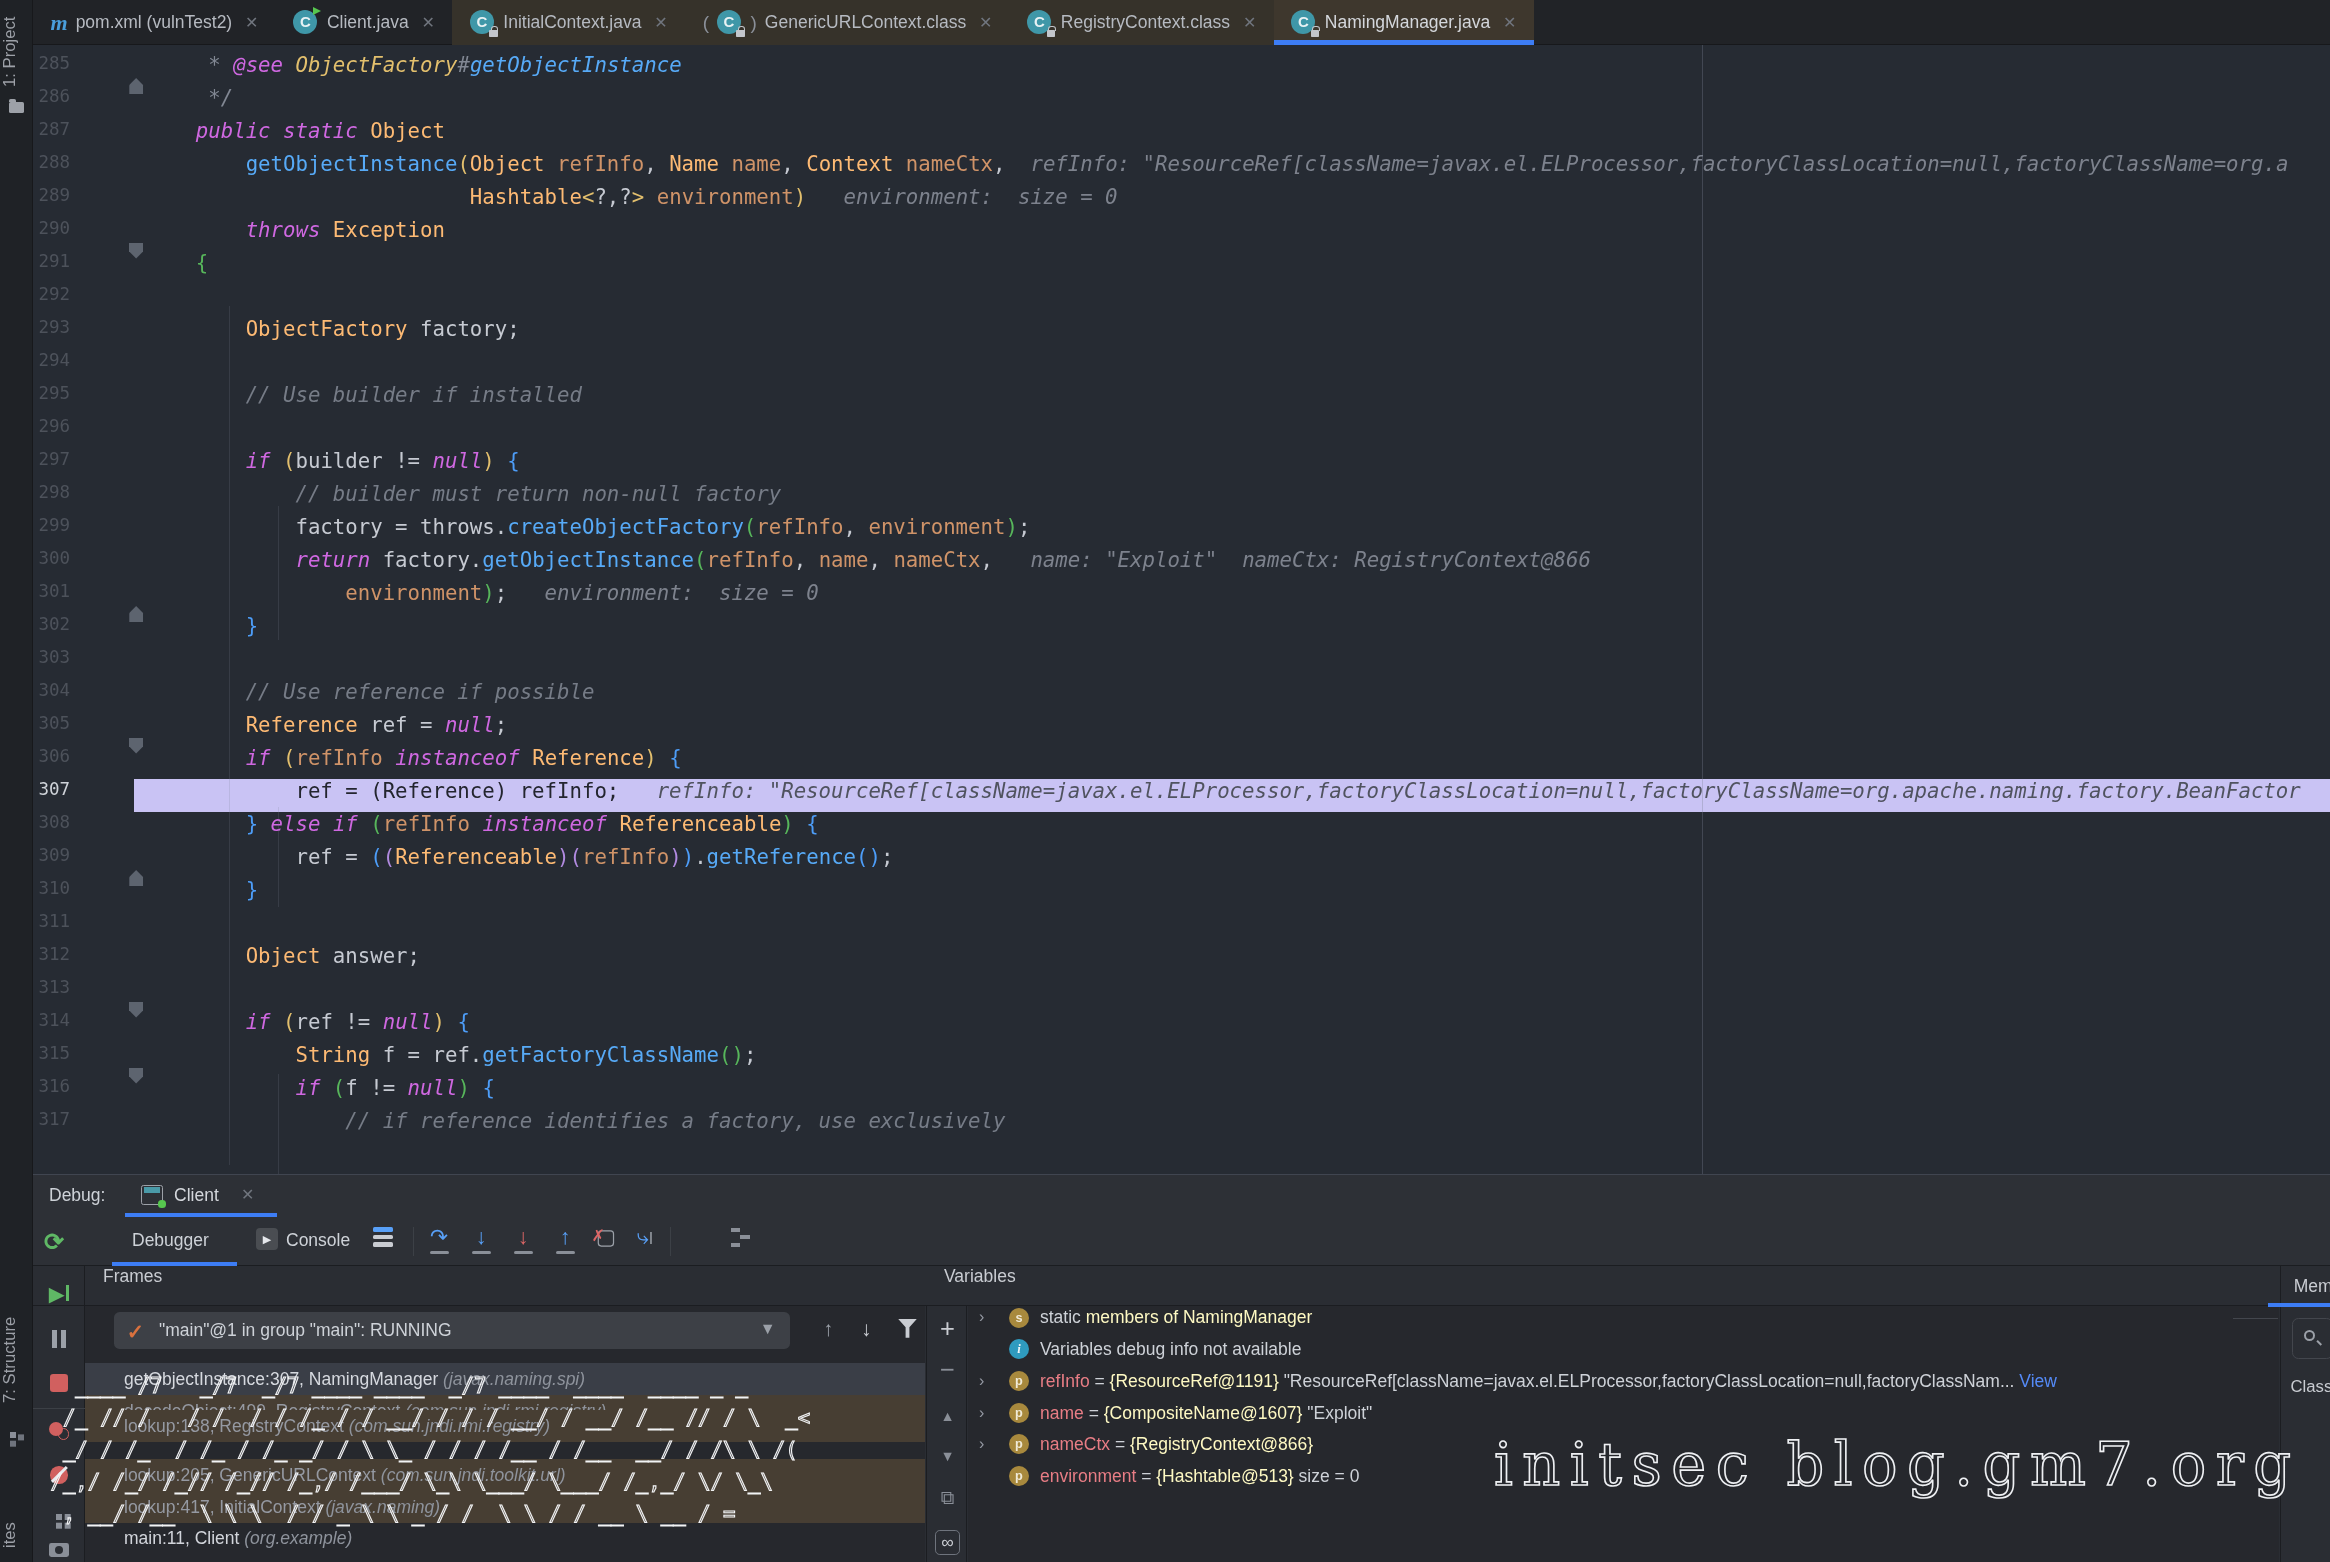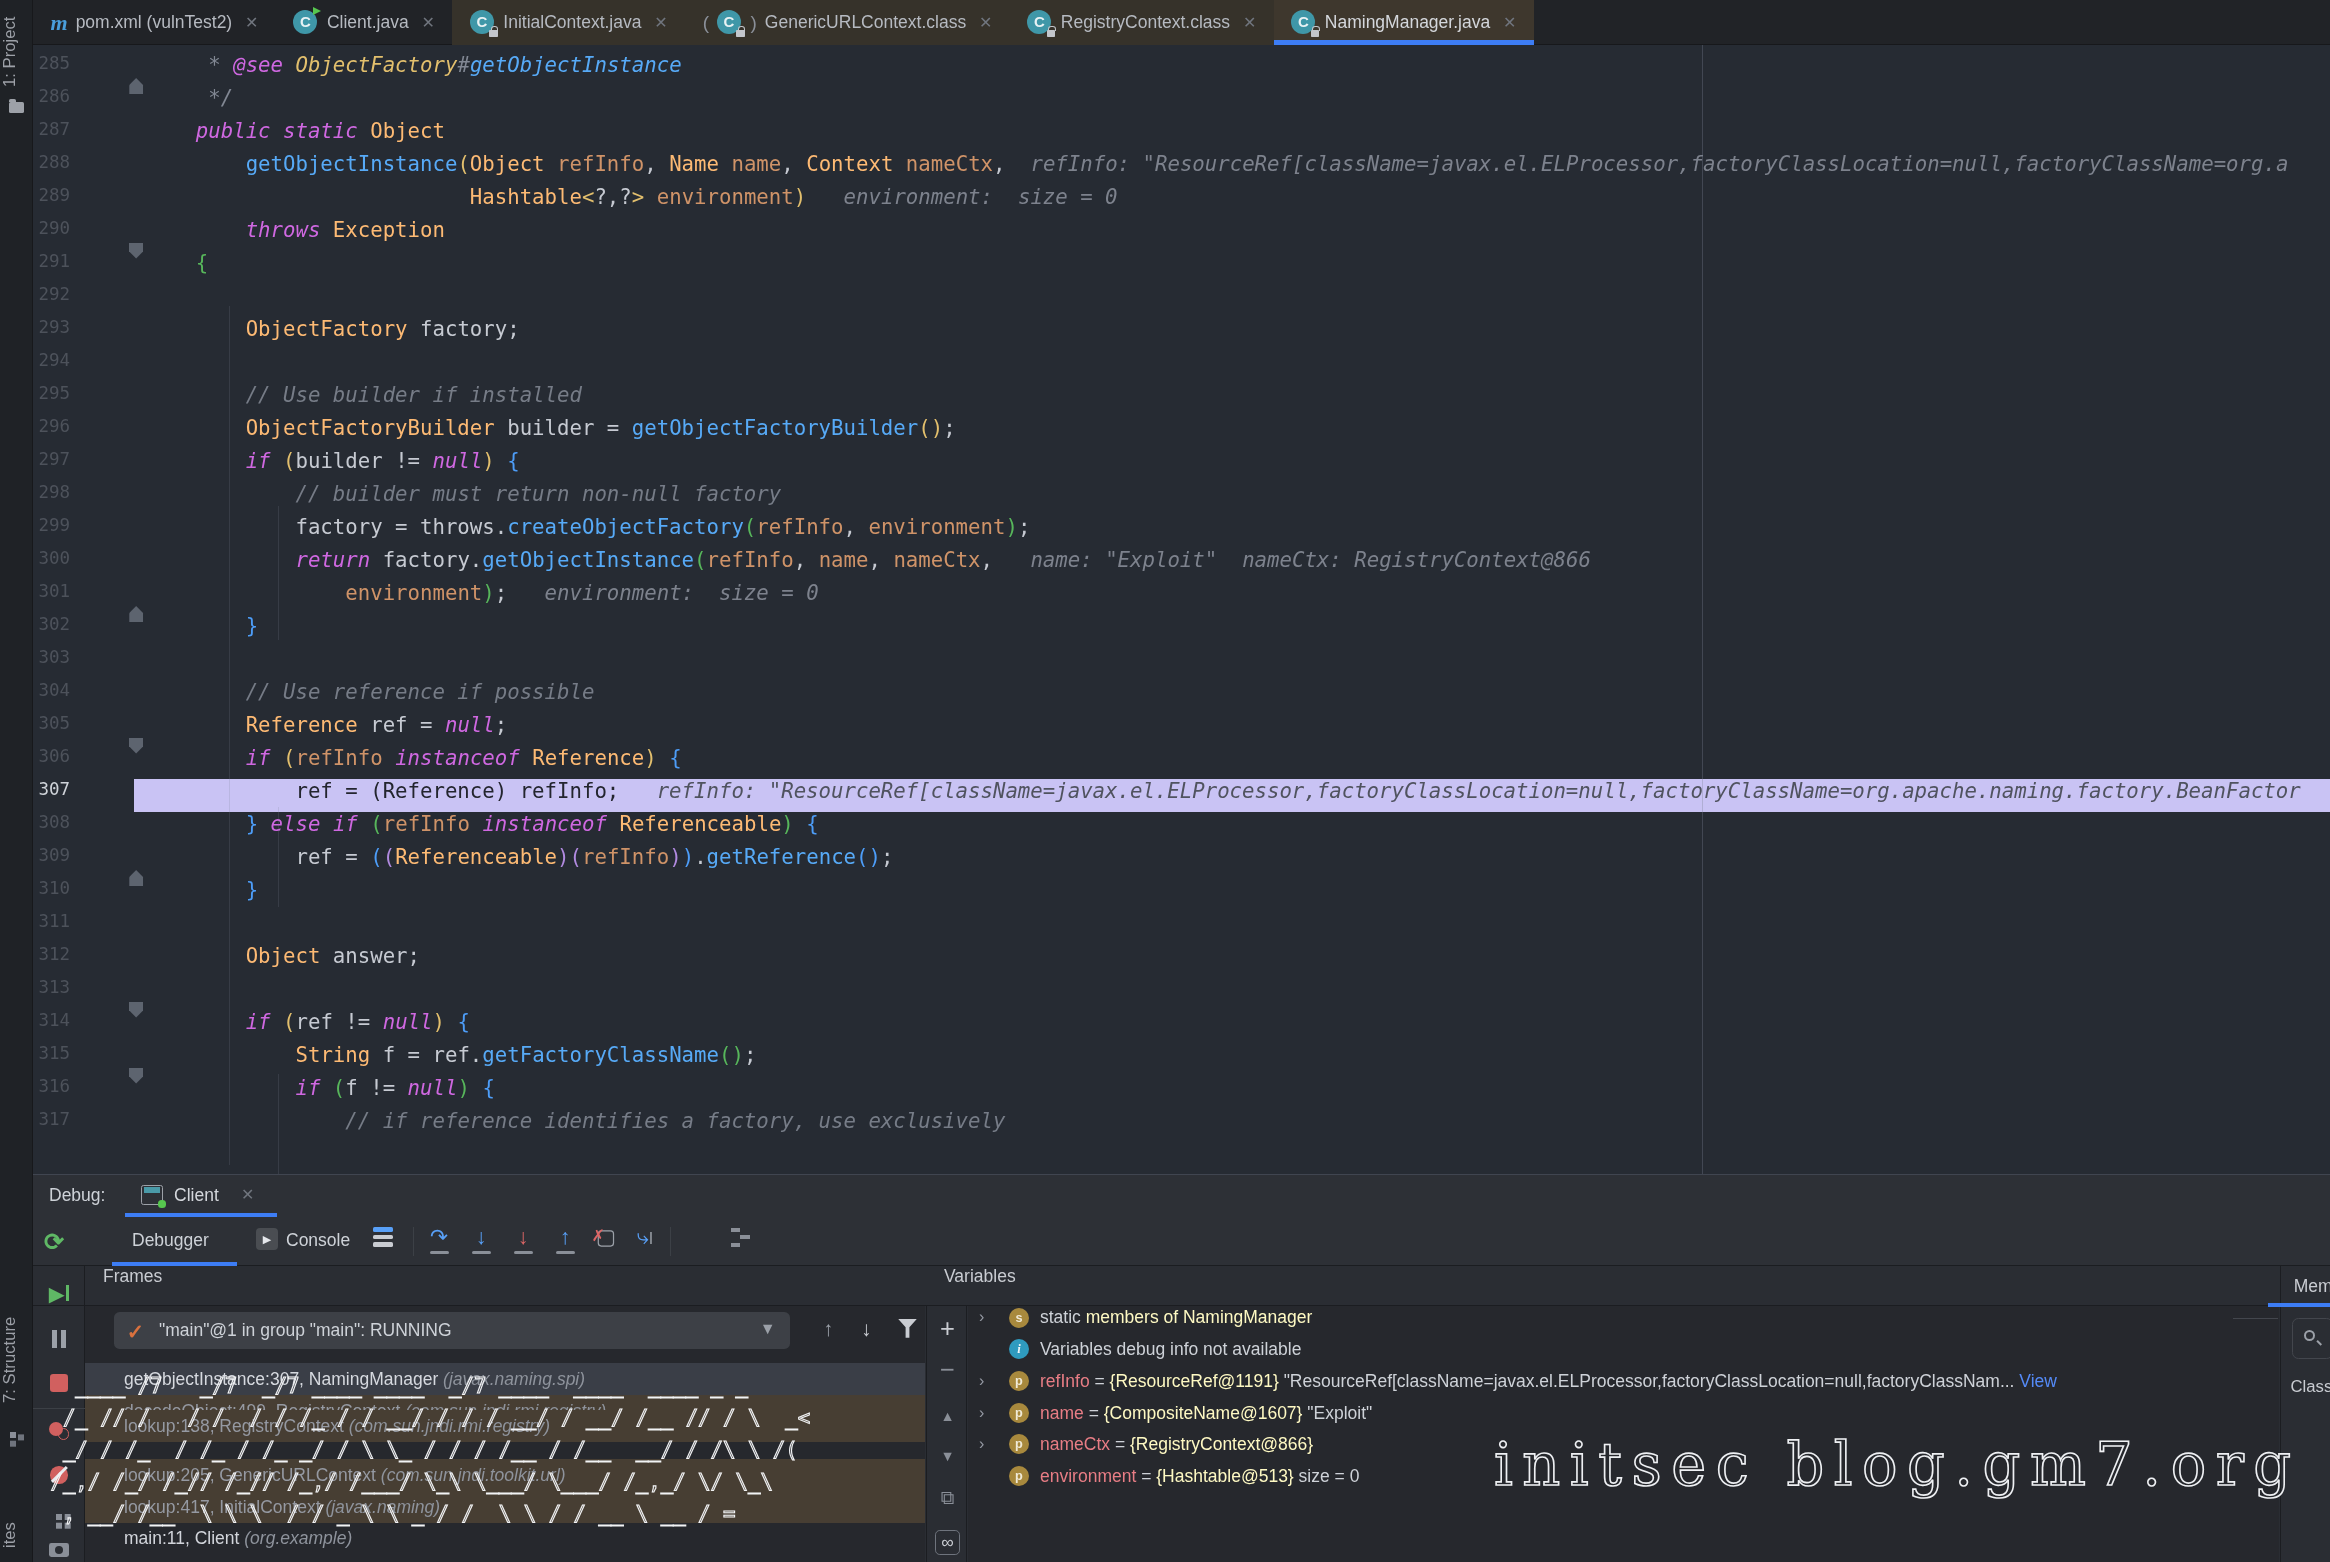--- a/index.html
+++ b/index.html
@@ -251,21 +251,21 @@
         <div class="cl"><span class="num">286</span><span class="mark"><span class="pent up"></span></span><span class="txt"><span class="sg-jc">     */</span></span></div>
         <div class="cl"><span class="num">287</span><span class="mark"></span><span class="txt"><span class="sg-d">    </span><span class="sg-k">public</span><span class="sg-d"> </span><span class="sg-k">static</span><span class="sg-d"> </span><span class="sg-t">Object</span></span></div>
         <div class="cl"><span class="num">288</span><span class="mark"></span><span class="txt"><span class="sg-d">        </span><span class="sg-m">getObjectInstance</span><span class="sg-by">(</span><span class="sg-t">Object</span><span class="sg-d"> </span><span class="sg-p">refInfo</span><span class="sg-d">, </span><span class="sg-t">Name</span><span class="sg-d"> </span><span class="sg-p">name</span><span class="sg-d">, </span><span class="sg-t">Context</span><span class="sg-d"> </span><span class="sg-p">nameCtx</span><span class="sg-d">,</span><span class="sg-h">  refInfo: "ResourceRef[className=javax.el.ELProcessor,factoryClassLocation=null,factoryClassName=org.a</span></span></div>
         <div class="cl"><span class="num">289</span><span class="mark"></span><span class="txt"><span class="sg-d">                          </span><span class="sg-t">Hashtable</span><span class="sg-by">&lt;</span><span class="sg-d">?,?</span><span class="sg-by">&gt;</span><span class="sg-d"> </span><span class="sg-p">environment</span><span class="sg-by">)</span><span class="sg-h">   environment:  size = 0</span></span></div>
         <div class="cl"><span class="num">290</span><span class="mark"></span><span class="txt"><span class="sg-d">        </span><span class="sg-k">throws</span><span class="sg-d"> </span><span class="sg-t">Exception</span></span></div>
         <div class="cl"><span class="num">291</span><span class="mark"><span class="pent "></span></span><span class="txt"><span class="sg-d">    </span><span class="sg-bg">{</span></span></div>
         <div class="cl"><span class="num">292</span><span class="mark"></span><span class="txt"></span></div>
         <div class="cl"><span class="num">293</span><span class="mark"></span><span class="txt"><span class="sg-d">        </span><span class="sg-t">ObjectFactory</span><span class="sg-d"> factory;</span></span></div>
         <div class="cl"><span class="num">294</span><span class="mark"></span><span class="txt"></span></div>
         <div class="cl"><span class="num">295</span><span class="mark"></span><span class="txt"><span class="sg-d">        </span><span class="sg-c">// Use builder if installed</span></span></div>
-        <div class="cl"><span class="num">296</span><span class="mark"></span><span class="txt"><span class="sg-d">        </span><span class="sg-t">ObjectFactoryBuilder</span><span class="sg-d"> builder = </span><span class="sg-m">getObjectFactoryBuilder</span><span class="sg-by">()</span><span class="sg-d">;</span></span></div>
+        <div class="cl"><span class="num">296</span><span class="mark"></span></div>
         <div class="cl"><span class="num">297</span><span class="mark"></span><span class="txt"><span class="sg-d">        </span><span class="sg-k">if</span><span class="sg-d"> </span><span class="sg-by">(</span><span class="sg-d">builder != </span><span class="sg-k">null</span><span class="sg-by">)</span><span class="sg-d"> </span><span class="sg-bb">{</span></span></div>
         <div class="cl"><span class="num">298</span><span class="mark"></span><span class="txt"><span class="sg-d">            </span><span class="sg-c">// builder must return non-null factory</span></span></div>
         <div class="cl"><span class="num">299</span><span class="mark"></span><span class="txt"><span class="sg-d">            factory = throws.</span><span class="sg-m">createObjectFactory</span><span class="sg-bg">(</span><span class="sg-p">refInfo</span><span class="sg-d">, </span><span class="sg-p">environment</span><span class="sg-bg">)</span><span class="sg-d">;</span></span></div>
         <div class="cl"><span class="num">300</span><span class="mark"></span><span class="txt"><span class="sg-d">            </span><span class="sg-k">return</span><span class="sg-d"> factory.</span><span class="sg-m">getObjectInstance</span><span class="sg-bg">(</span><span class="sg-p">refInfo</span><span class="sg-d">, </span><span class="sg-p">name</span><span class="sg-d">, </span><span class="sg-p">nameCtx</span><span class="sg-d">,</span><span class="sg-h">   name: "Exploit"  nameCtx: RegistryContext@866</span></span></div>
         <div class="cl"><span class="num">301</span><span class="mark"></span><span class="txt"><span class="sg-d">                </span><span class="sg-p">environment</span><span class="sg-bg">)</span><span class="sg-d">;</span><span class="sg-h">   environment:  size = 0</span></span></div>
         <div class="cl"><span class="num">302</span><span class="mark"><span class="pent up"></span></span><span class="txt"><span class="sg-d">        </span><span class="sg-bb">}</span></span></div>
         <div class="cl"><span class="num">303</span><span class="mark"></span><span class="txt"></span></div>
         <div class="cl"><span class="num">304</span><span class="mark"></span><span class="txt"><span class="sg-d">        </span><span class="sg-c">// Use reference if possible</span></span></div>
         <div class="cl"><span class="num">305</span><span class="mark"></span><span class="txt"><span class="sg-d">        </span><span class="sg-t">Reference</span><span class="sg-d"> ref = </span><span class="sg-k">null</span><span class="sg-d">;</span></span></div>
         <div class="cl"><span class="num">306</span><span class="mark"><span class="pent "></span></span><span class="txt"><span class="sg-d">        </span><span class="sg-k">if</span><span class="sg-d"> </span><span class="sg-by">(</span><span class="sg-p">refInfo</span><span class="sg-d"> </span><span class="sg-k">instanceof</span><span class="sg-d"> </span><span class="sg-t">Reference</span><span class="sg-by">)</span><span class="sg-d"> </span><span class="sg-bb">{</span></span></div>

